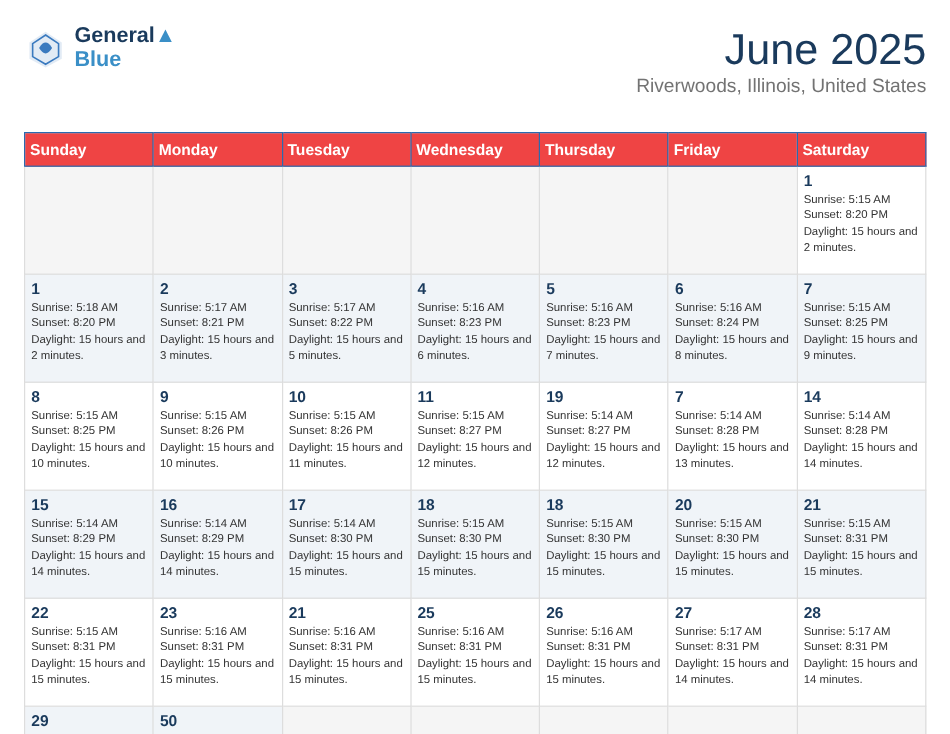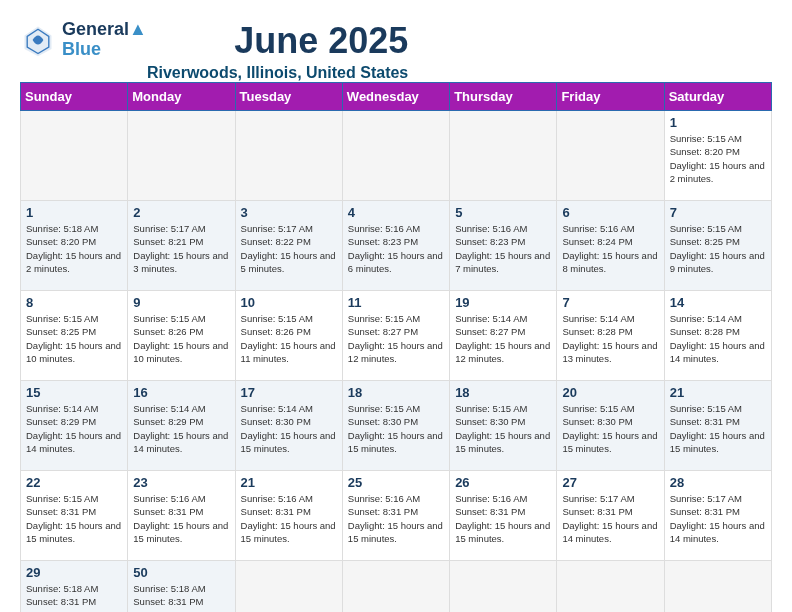--- a/index.html
+++ b/index.html
@@ -5,23 +5,23 @@
     * { box-sizing: border-box; margin: 0; padding: 0; }
     body {
       font-family: Arial, sans-serif;
       background: #fff;
       width: 792px;
       min-height: 612px;
       padding: 20px;
     }
     .header-area {
       display: flex;
-      justify-content: flex-start;
+      justify-content: space-between;
       align-items: flex-start;
-      margin-bottom: 0;
+      margin-bottom: 28px;
     }
     .logo {
       display: flex;
       align-items: center;
       gap: 6px;
     }
     .logo-text {
       font-size: 18px;
       font-weight: bold;
       color: #1a3a5c;
@@ -32,36 +32,35 @@
     }
     .logo-icon {
       width: 36px;
       height: 36px;
     }
     .title-area {
       text-align: right;
     }
     .month-title {
       font-size: 36px;
-      font-weight: bold;
+      font-weight: normal;
       color: #1a3a5c;
     }
     .location-title {
       font-size: 16px;
-      color: #0c4a6e;
+      color: #737373;
       margin-top: 2px;
-      font-weight: bold;
     }
     .calendar {
       width: 100%;
       border-collapse: collapse;
       border: 1px solid #ccc;
     }
     .calendar th {
-      background: #a21caf;
+      background: #ef4444;
       color: #fff;
       padding: 6px 4px;
       font-size: 13px;
       font-weight: bold;
       text-align: left;
       border: 1px solid #2a6aaf;
     }
     .calendar td {
       vertical-align: top;
       padding: 4px 5px;

